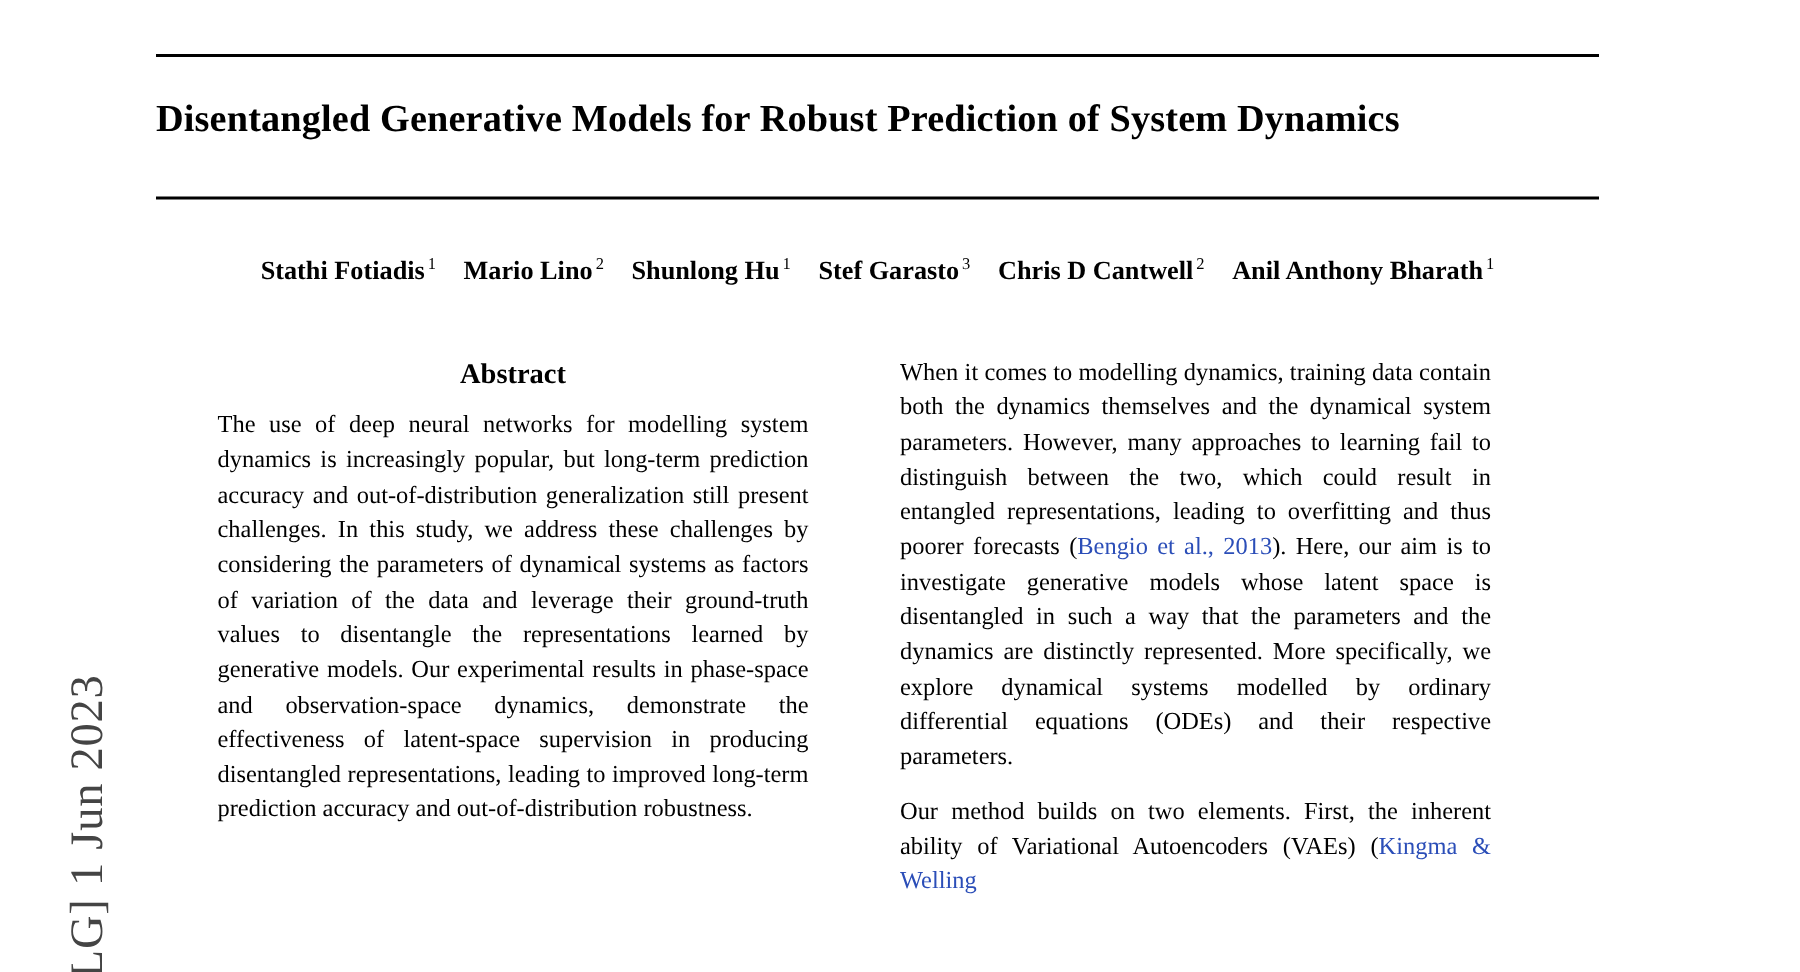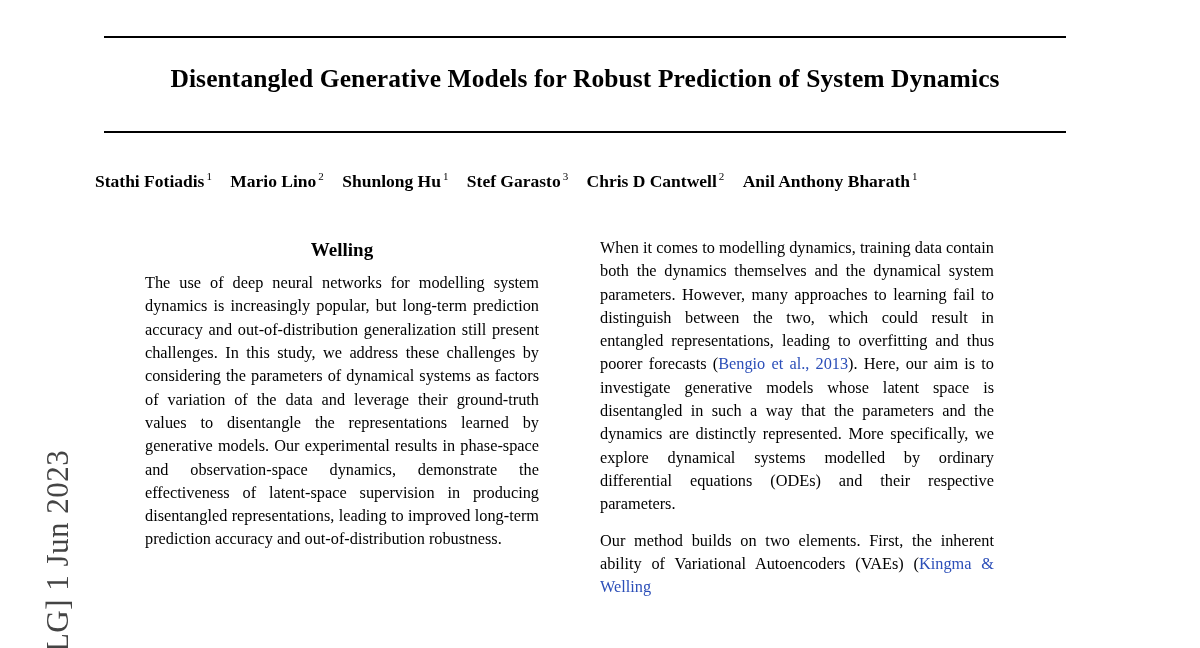--- a/index.html
+++ b/index.html
@@ -48,32 +48,32 @@
     background: #000000;
   }
   .rule-top { top: 36px; }
   .rule-bottom { top: 131px; }
 
   .title {
     position: absolute;
     left: 104px;
     top: 64px;
     width: 962px;
-    text-align: center;
     font-size: 25.5px;
     font-weight: bold;
     letter-spacing: 0.1px;
     line-height: 1.2;
   }
 
   .authors {
     position: absolute;
-    left: 88px;
+    left: 104px;
     top: 170px;
     width: 962px;
+    text-align: center;
     font-size: 17.5px;
     font-weight: bold;
     white-space: nowrap;
   }
   .authors .au { margin: 0 7px; }
   .authors sup {
     font-size: 11px;
     font-weight: normal;
     vertical-align: super;
     margin-left: 2px;
@@ -122,21 +122,21 @@
   <div class="authors">
     <span class="au"><span>Stathi Fotiadis</span><sup>1</sup></span>
     <span class="au"><span>Mario Lino</span><sup>2</sup></span>
     <span class="au"><span>Shunlong Hu</span><sup>1</sup></span>
     <span class="au"><span>Stef Garasto</span><sup>3</sup></span>
     <span class="au"><span>Chris D Cantwell</span><sup>2</sup></span>
     <span class="au"><span>Anil Anthony Bharath</span><sup>1</sup></span>
   </div>
 
   <div class="col col-left">
-    <div class="abstract-head">Welling</div>
+    <div class="abstract-head">Abstract</div>
     <p>The use of deep neural networks for modelling system dynamics is increasingly popular, but long-term prediction accuracy and out-of-distribution generalization still present challenges.  In this study, we address these challenges by considering the parameters of dynamical systems as factors of variation of the data and leverage their ground-truth values to disentangle the representations learned by generative models. Our experimental results in phase-space and observation-space dynamics, demonstrate the effectiveness of latent-space supervision in producing disentangled representations, leading to improved long-term prediction accuracy and out-of-distribution robustness.</p>
   </div>
 
   <div class="col col-right">
 
     <p><span>When it comes to modelling dynamics, training data contain both the dynamics themselves and the dynamical system parameters. However, many approaches to learning fail to distinguish between the two, which could result in entangled representations, leading to overfitting and thus poorer forecasts (</span><span class="cite">Bengio et al., 2013</span><span>). Here, our aim is to investigate generative models whose latent space is disentangled in such a way that the parameters and the dynamics are distinctly represented. More specifically, we explore dynamical systems modelled by ordinary differential equations (ODEs) and their respective parameters.</span></p>
 
     <p><span>Our method builds on two elements. First, the inherent ability of Variational Autoencoders (VAEs) (</span><span class="cite">Kingma &amp; Welling</span> </p>
   </div>
 

